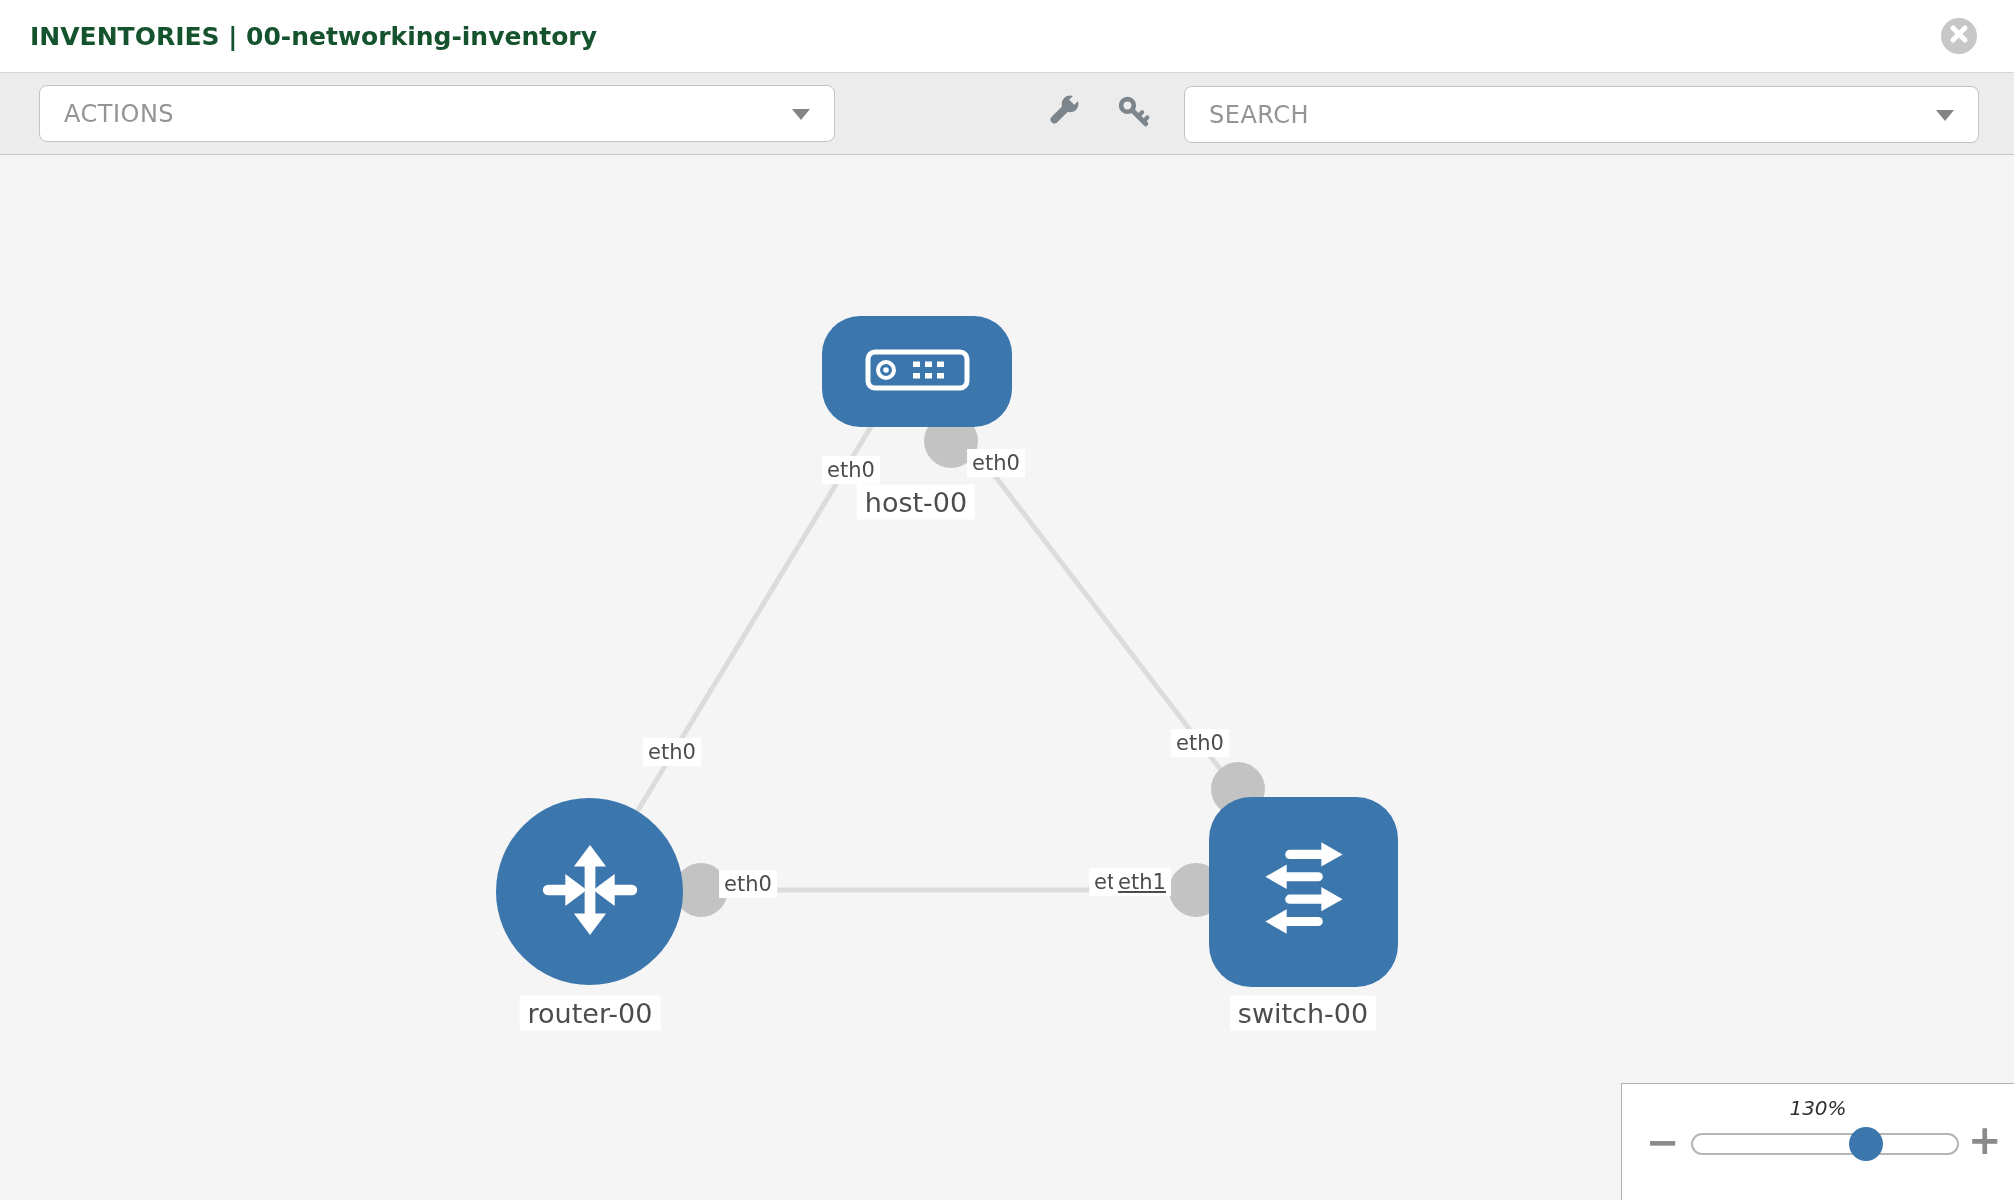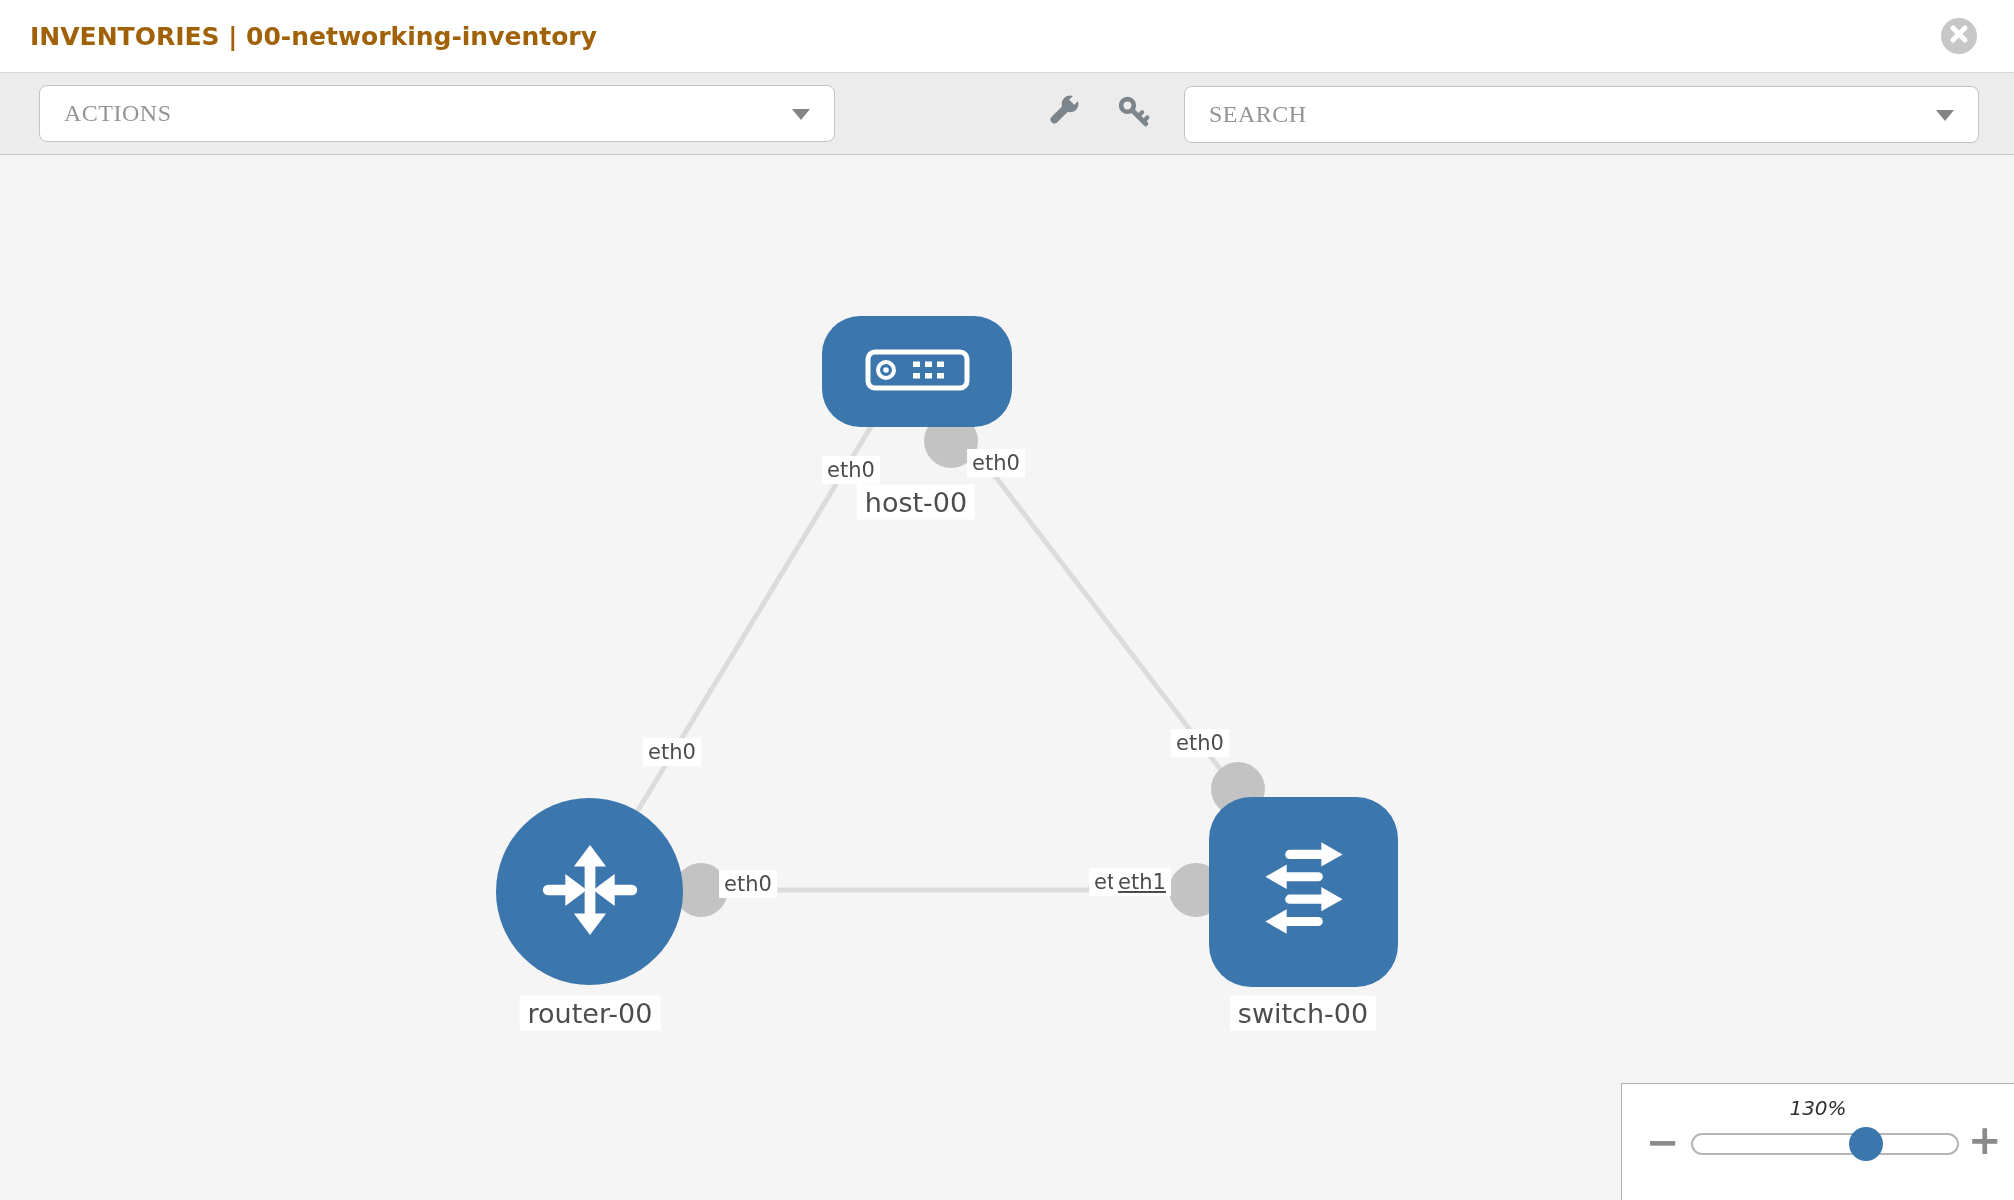--- a/index.html
+++ b/index.html
@@ -4,26 +4,26 @@
 <style>
   * { margin:0; padding:0; box-sizing:border-box; }
   html,body { width:2014px; height:1200px; }
   body { font-family:"DejaVu Sans","Liberation Sans",sans-serif; background:#fff; overflow:hidden; }
 
   .app { width:2014px; height:1200px; display:flex; flex-direction:column; }
 
   
   .header { height:73px; background:#ffffff; border-bottom:1px solid #d8d8d8; position:relative; flex:none; }
   .page-title { position:absolute; left:30px; top:50%; transform:translateY(-50%);
-                font-size:25px; font-weight:bold; color:#a16207; }
+                font-size:25px; font-weight:bold; color:#14532d; }
   .close-btn { position:absolute; left:1941px; top:18px; width:36px; height:36px;
                border-radius:50%; background:#c7c7c7; display:flex; align-items:center; justify-content:center; cursor:pointer; }
 
   
-  .toolbar { height:82px; background:#ececec; border-bottom:1px solid #c6c6c6; position:relative; flex:none;font-family:Liberation Serif, serif; }
+  .toolbar { height:82px; background:#ececec; border-bottom:1px solid #c6c6c6; position:relative; flex:none; }
   .dropdown { position:absolute; height:57px; background:#ffffff; border:1px solid #c3c3c3;
               border-radius:8px; display:flex; align-items:center; padding:0 24px; cursor:pointer; }
   .dropdown-label { font-size:24px; color:#949494; letter-spacing:0.5px; }
   .caret { position:absolute; right:24px; top:50%; margin-top:-5px; width:0; height:0;
            border-left:9px solid transparent; border-right:9px solid transparent; border-top:11px solid #848484; }
   .dd-actions { left:39px; top:12px; width:796px; }
   .dd-search  { left:1184px; top:13px; width:795px; }
   .tool-btn { position:absolute; width:40px; height:40px; display:flex; align-items:center; justify-content:center; cursor:pointer; }
   .tool-wrench { left:1044px; top:19px; }
   .tool-key    { left:1114px; top:21px; }

